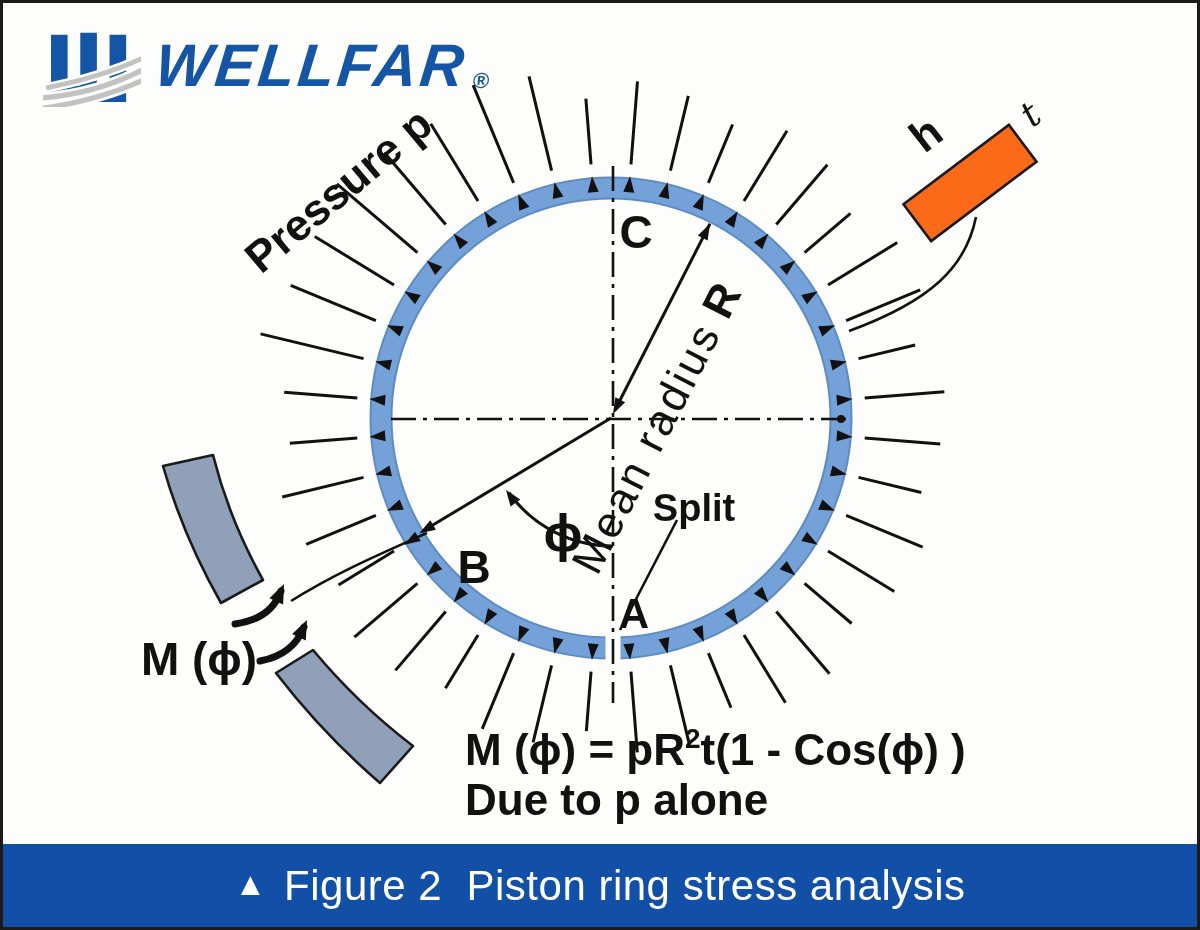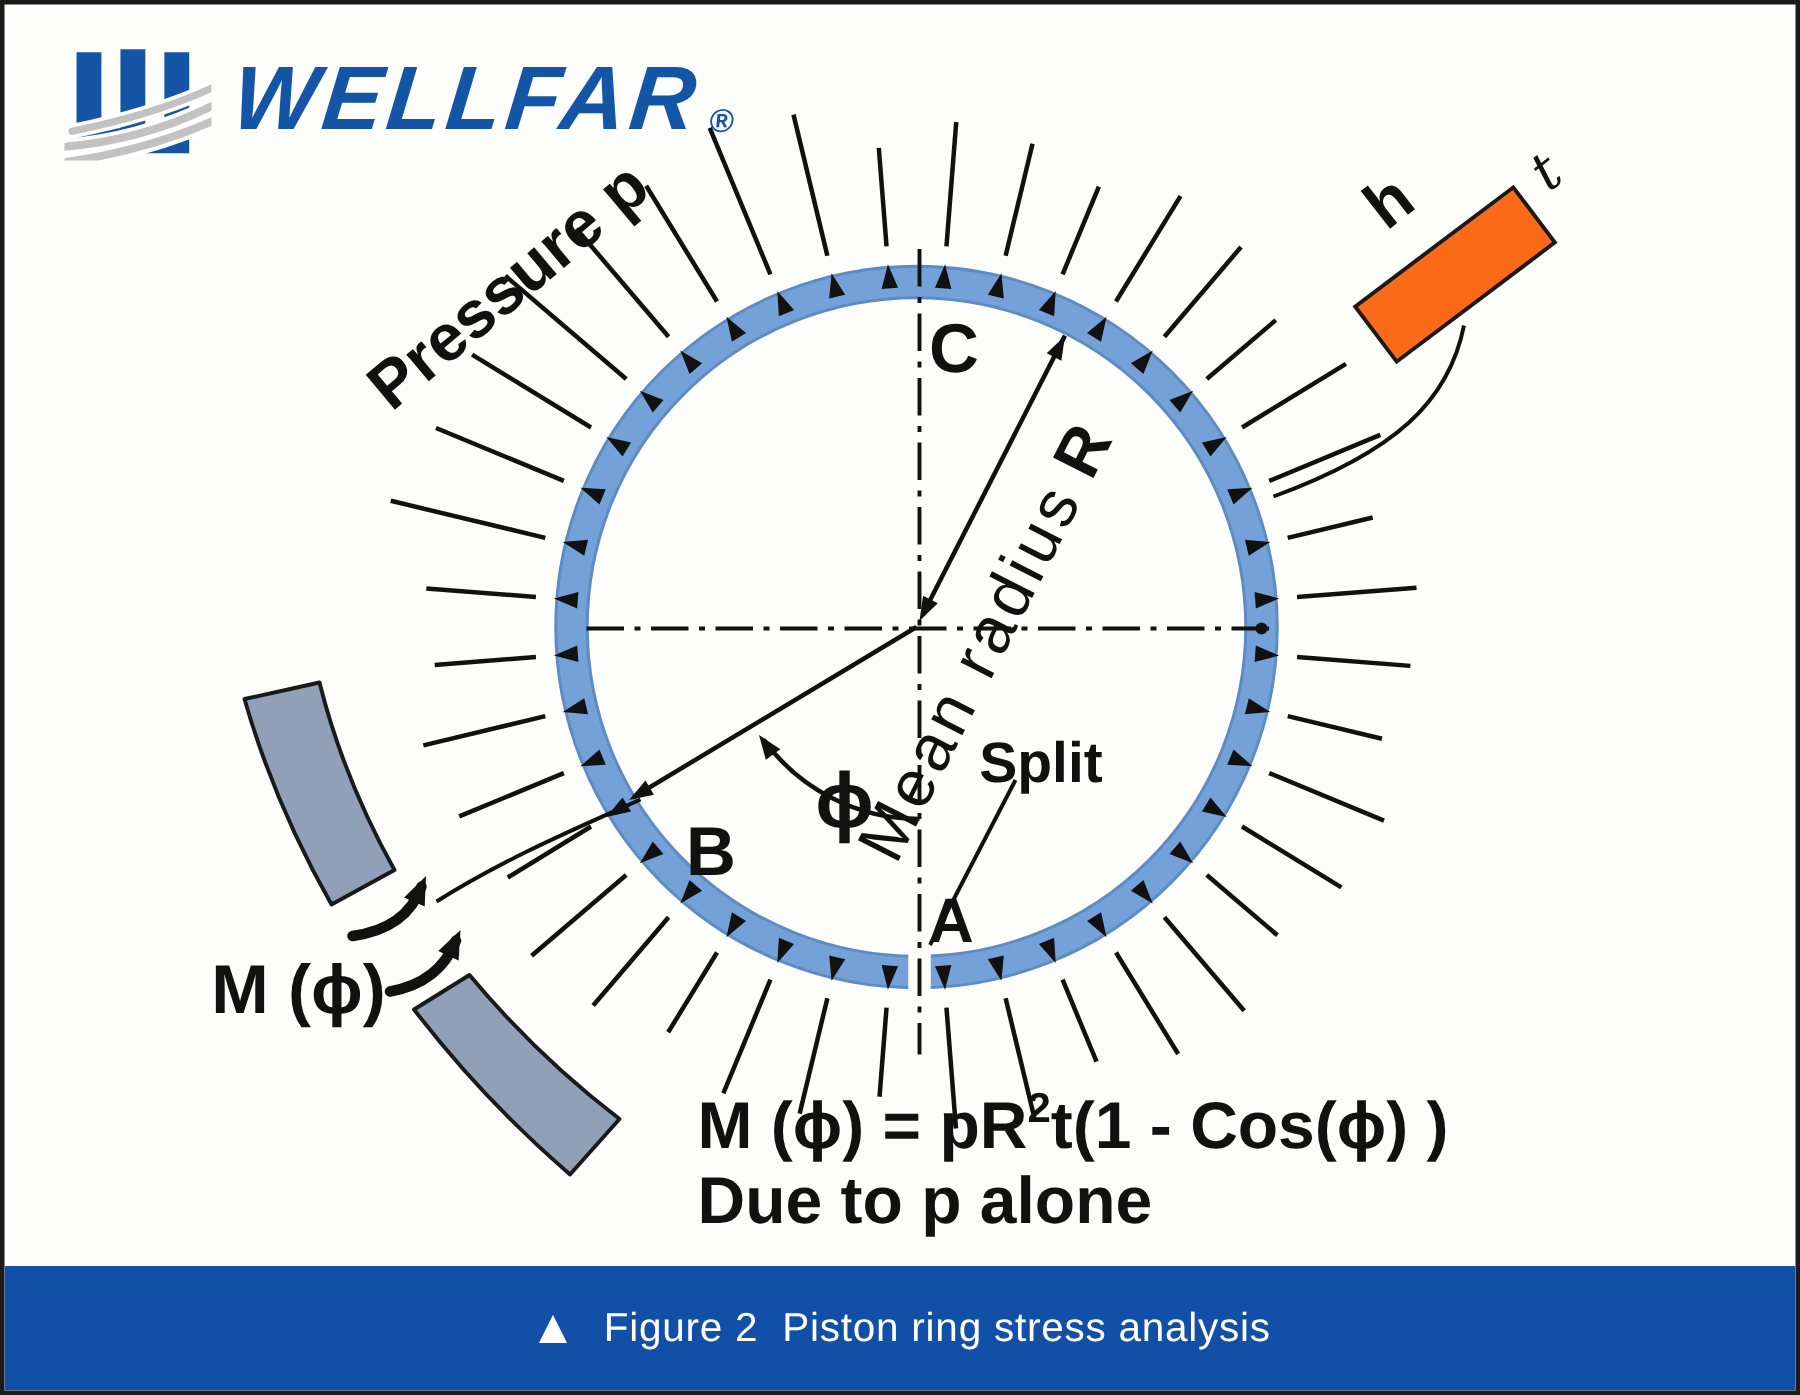--- a/index.html
+++ b/index.html
@@ -20,21 +20,21 @@
   .regmark{font-size:22px;font-weight:bold;font-style:normal;position:relative;top:2px;left:8px;}
   
   .diagram{position:absolute;left:0;top:0;}
   
   .caption-bar{
     position:absolute;left:0;right:0;top:841px;bottom:0;
     display:flex;align-items:center;justify-content:center;gap:18px;
     color:#ffffff;
   }
   .caption-marker{font-size:32px;line-height:1;position:relative;top:-2px;}
-  .caption-text{font-size:27px;font-weight:400;white-space:pre;letter-spacing:0.5px;}
+  .caption-text{font-size:42px;font-weight:400;white-space:pre;letter-spacing:0.5px;}
 </style>
 </head>
 <body>
 
 <div class="stage">
 
   <div class="logo">
     <svg class="logo-icon" width="98" height="80" viewBox="40 26 100 82" aria-hidden="true">
       <path d="M48,34 L65,34 L65,86 L78,86 L78,32 L95,32 L95,86 L108,86 L108,34 L125,34
                L125,103 L62,103 Q48,103 48,89 Z" fill="#1456a5"></path>

